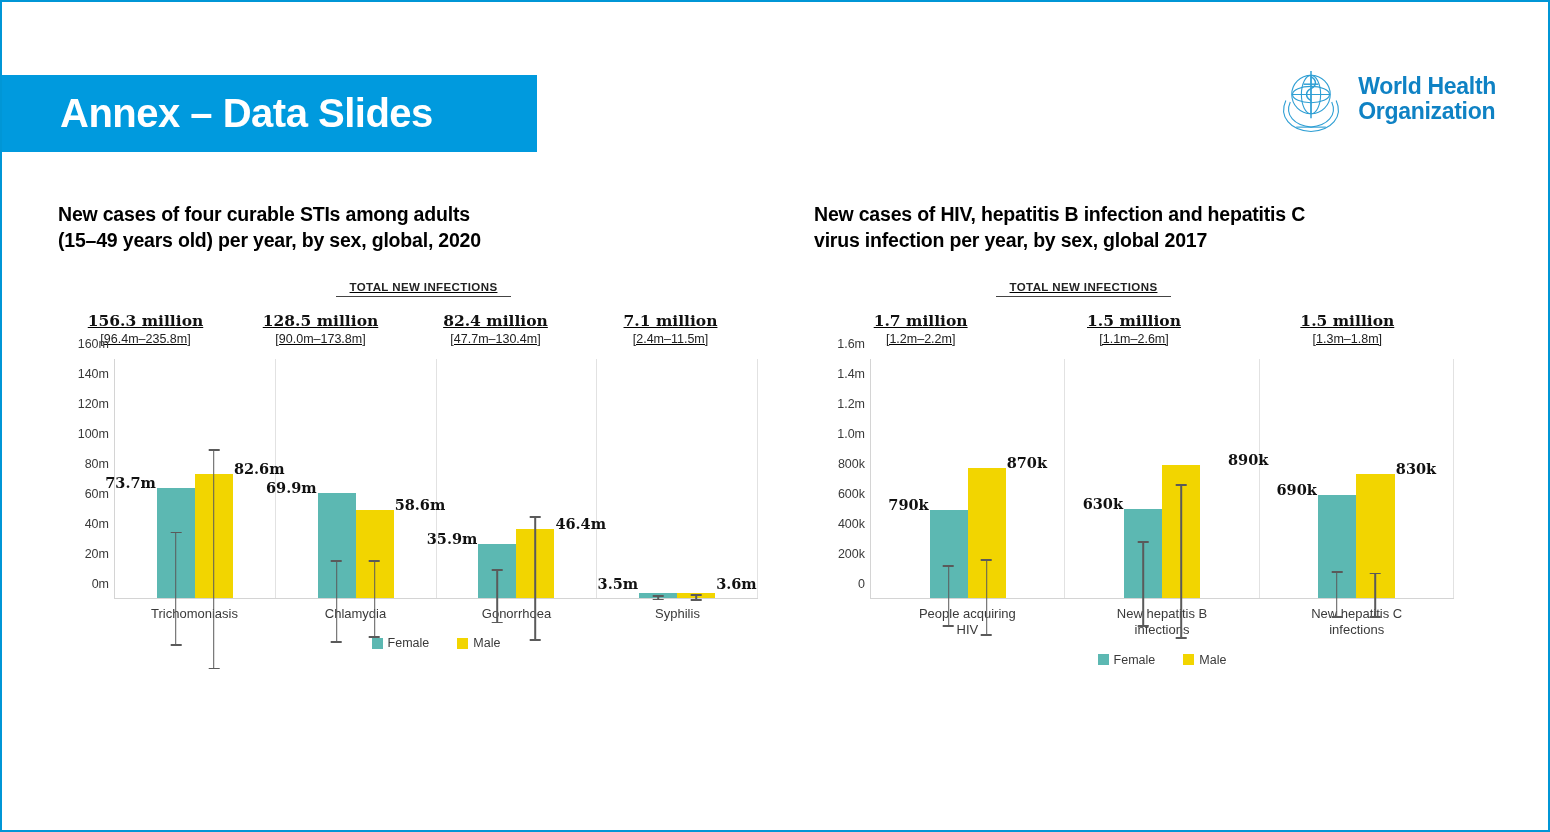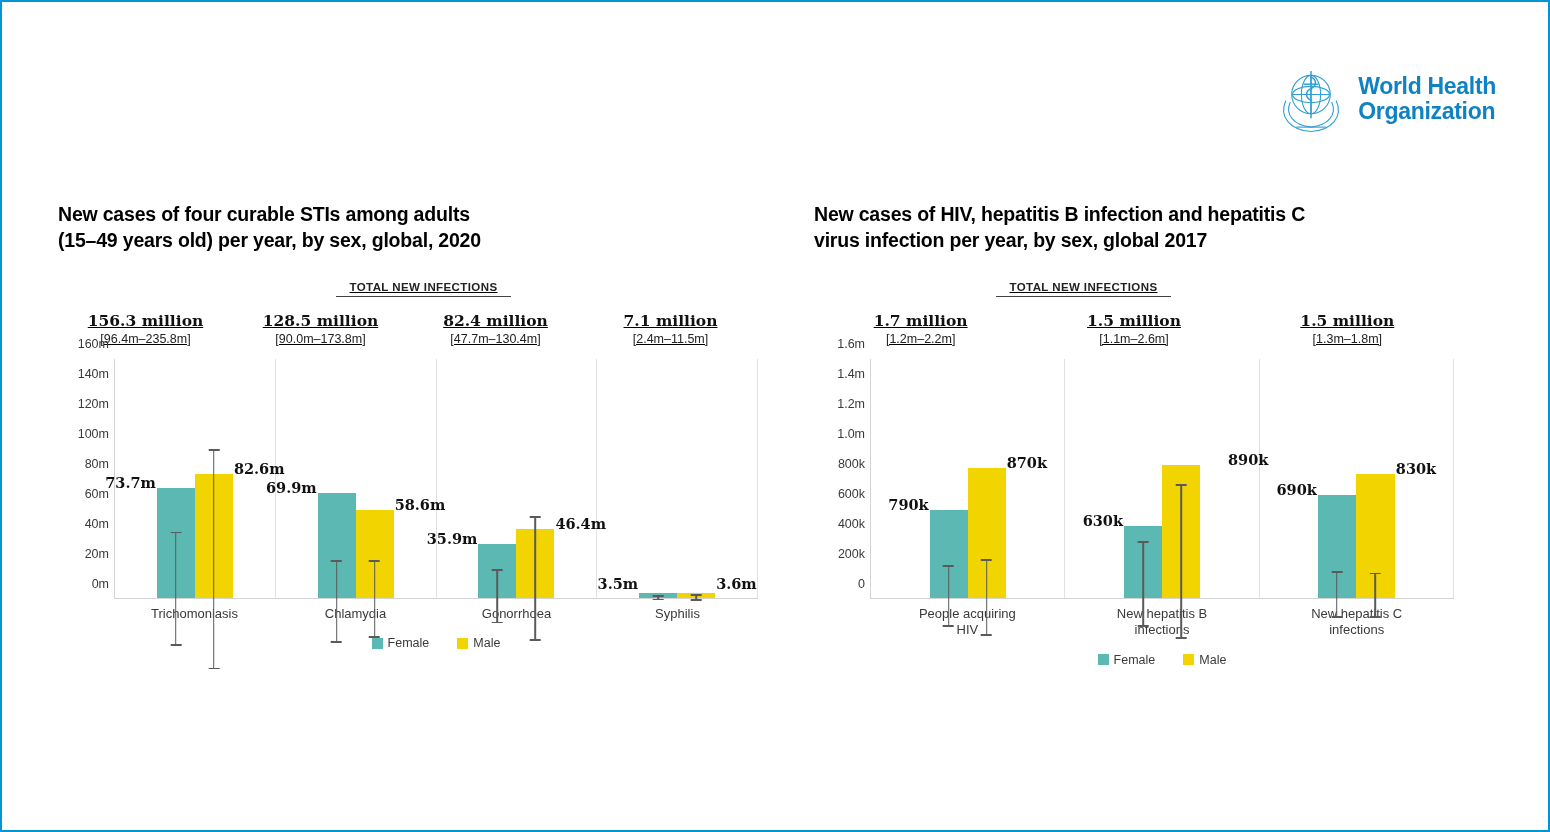--- a/index.html
+++ b/index.html
@@ -164,20 +164,23 @@
     margin-top: 14px;
   }
   .legend-item { display: flex; align-items: center; gap: 5px; font-size: 12.5px; color: #3a3a3a; }
   .swatch { width: 11px; height: 11px; display: inline-block; }
 </style>
 </head>
 <body>
 
 <div id="slide">
 
+  <div id="title-banner">
+    <div id="title-text">Annex – Data Slides</div>
+  </div>
 
   <div id="who-logo">
     <svg id="who-emblem" viewBox="0 0 100 100">
       <g fill="none" stroke="#2f9fd4" stroke-width="1.5">
         <circle cx="50" cy="44" r="26"></circle>
         <ellipse cx="50" cy="44" rx="13" ry="26"></ellipse>
         <ellipse cx="50" cy="44" rx="25" ry="11"></ellipse>
         <line x1="24" y1="44" x2="76" y2="44"></line>
         <line x1="50" y1="18" x2="50" y2="70"></line>
         <path d="M16 52 C6 74 22 92 50 94 C78 92 94 74 84 52"></path>
@@ -344,21 +347,21 @@
                   <span class="errbar" style="bottom: -28.5px; height: 61.5px;"></span>
                 </div>
                 <div class="bar male" style="background: rgb(242, 213, 0); height: 130.5px;">
                   <span class="vlabel right" style="bottom: calc(100% - 3px);">870k</span>
                   <span class="errbar" style="bottom: -37.5px; height: 76.5px;"></span>
                 </div>
               </div>
             </div>
             <div class="group">
               <div class="bars">
-                <div class="bar female" style="background: rgb(92, 184, 178); height: 72px;">
+                <div class="bar female" style="background: rgb(92, 184, 178); height: 89px;">
                   <span class="vlabel left" style="bottom: calc(100% - 3px);">630k</span>
                   <span class="errbar" style="bottom: -28.5px; height: 85.5px;"></span>
                 </div>
                 <div class="bar male" style="background: rgb(242, 213, 0); height: 133.5px;">
                   <span class="vlabel right" style="bottom: calc(100% - 3px); margin-left: 27px;">890k</span>
                   <span class="errbar" style="bottom: -40.5px; height: 154.5px;"></span>
                 </div>
               </div>
             </div>
             <div class="group">

